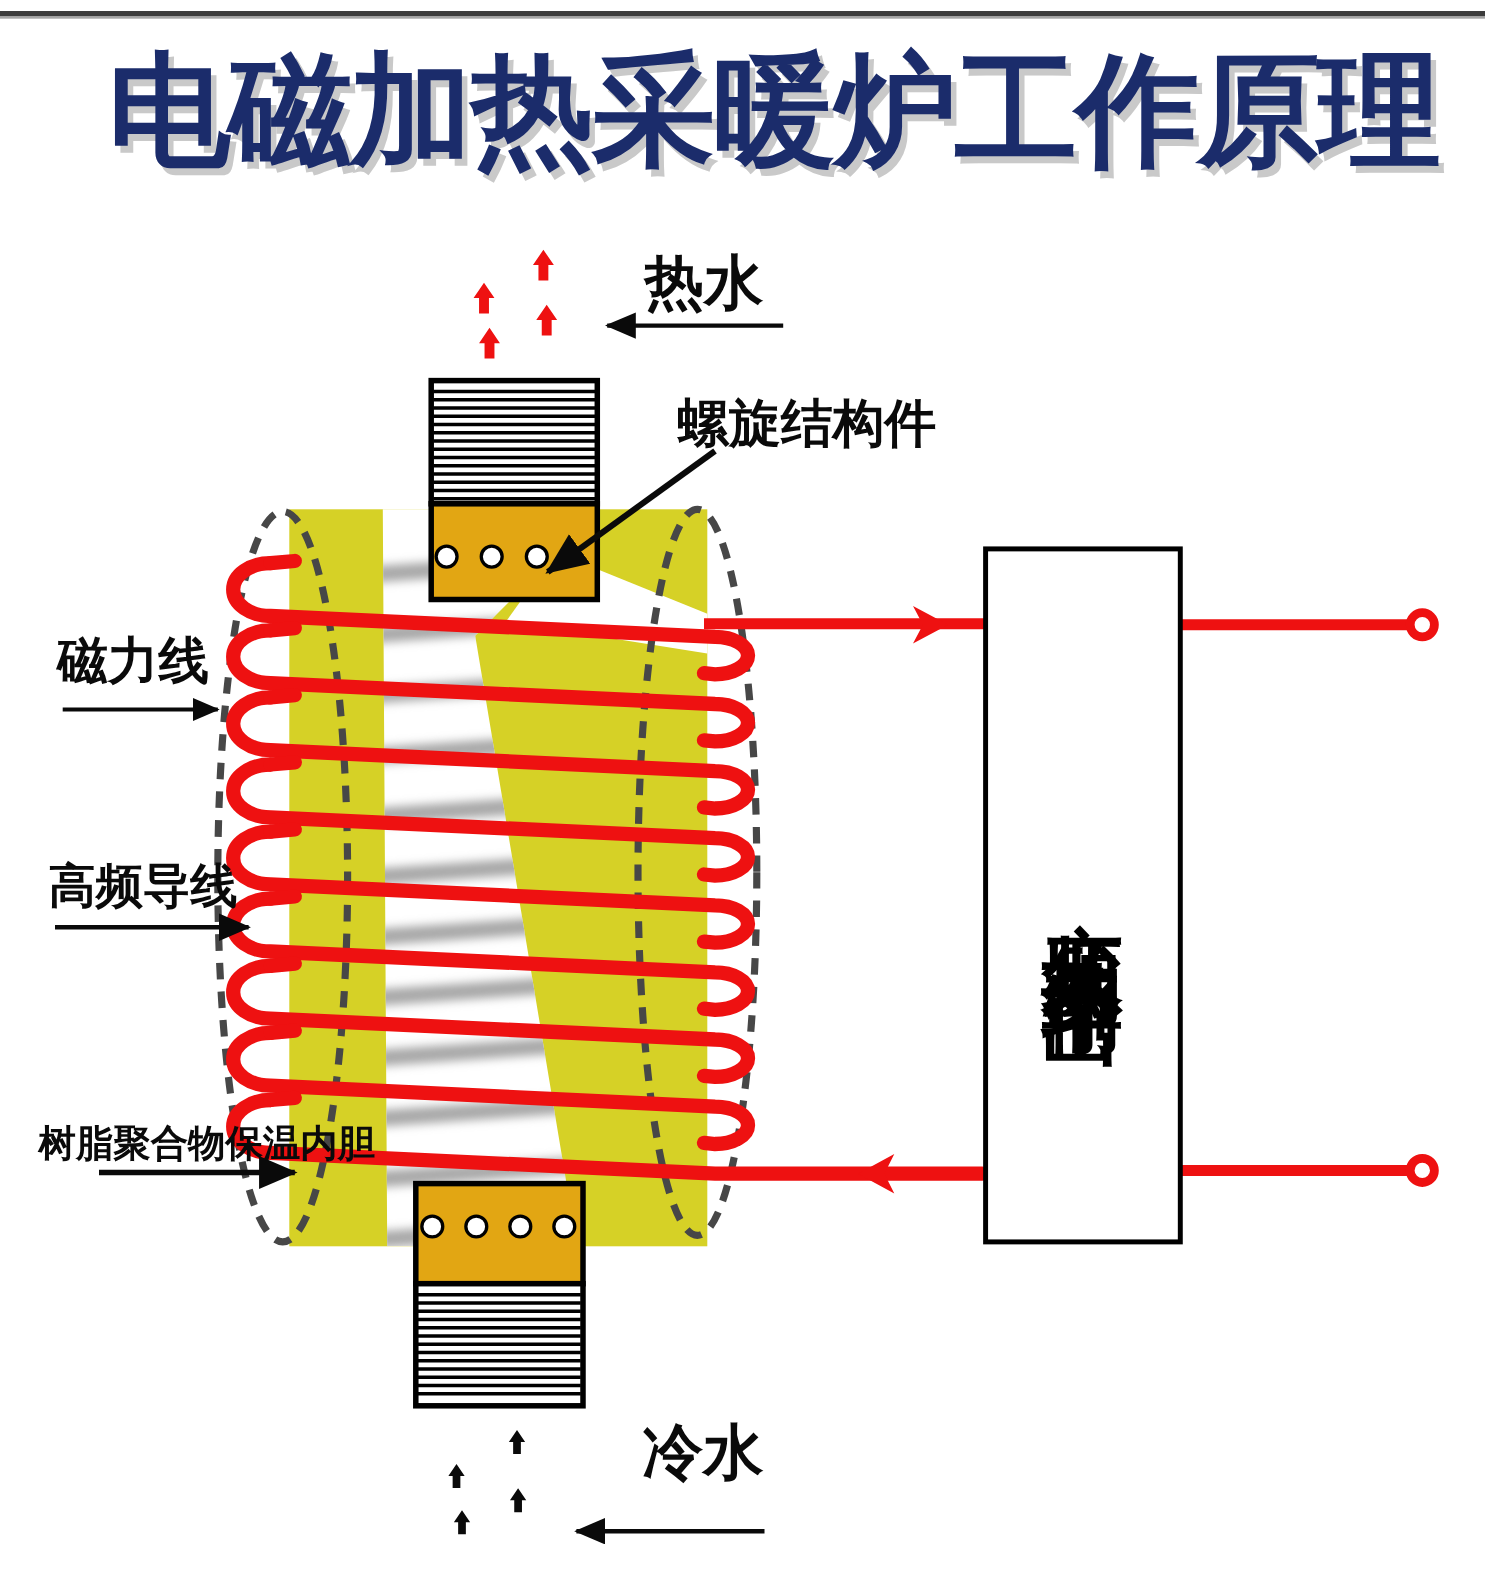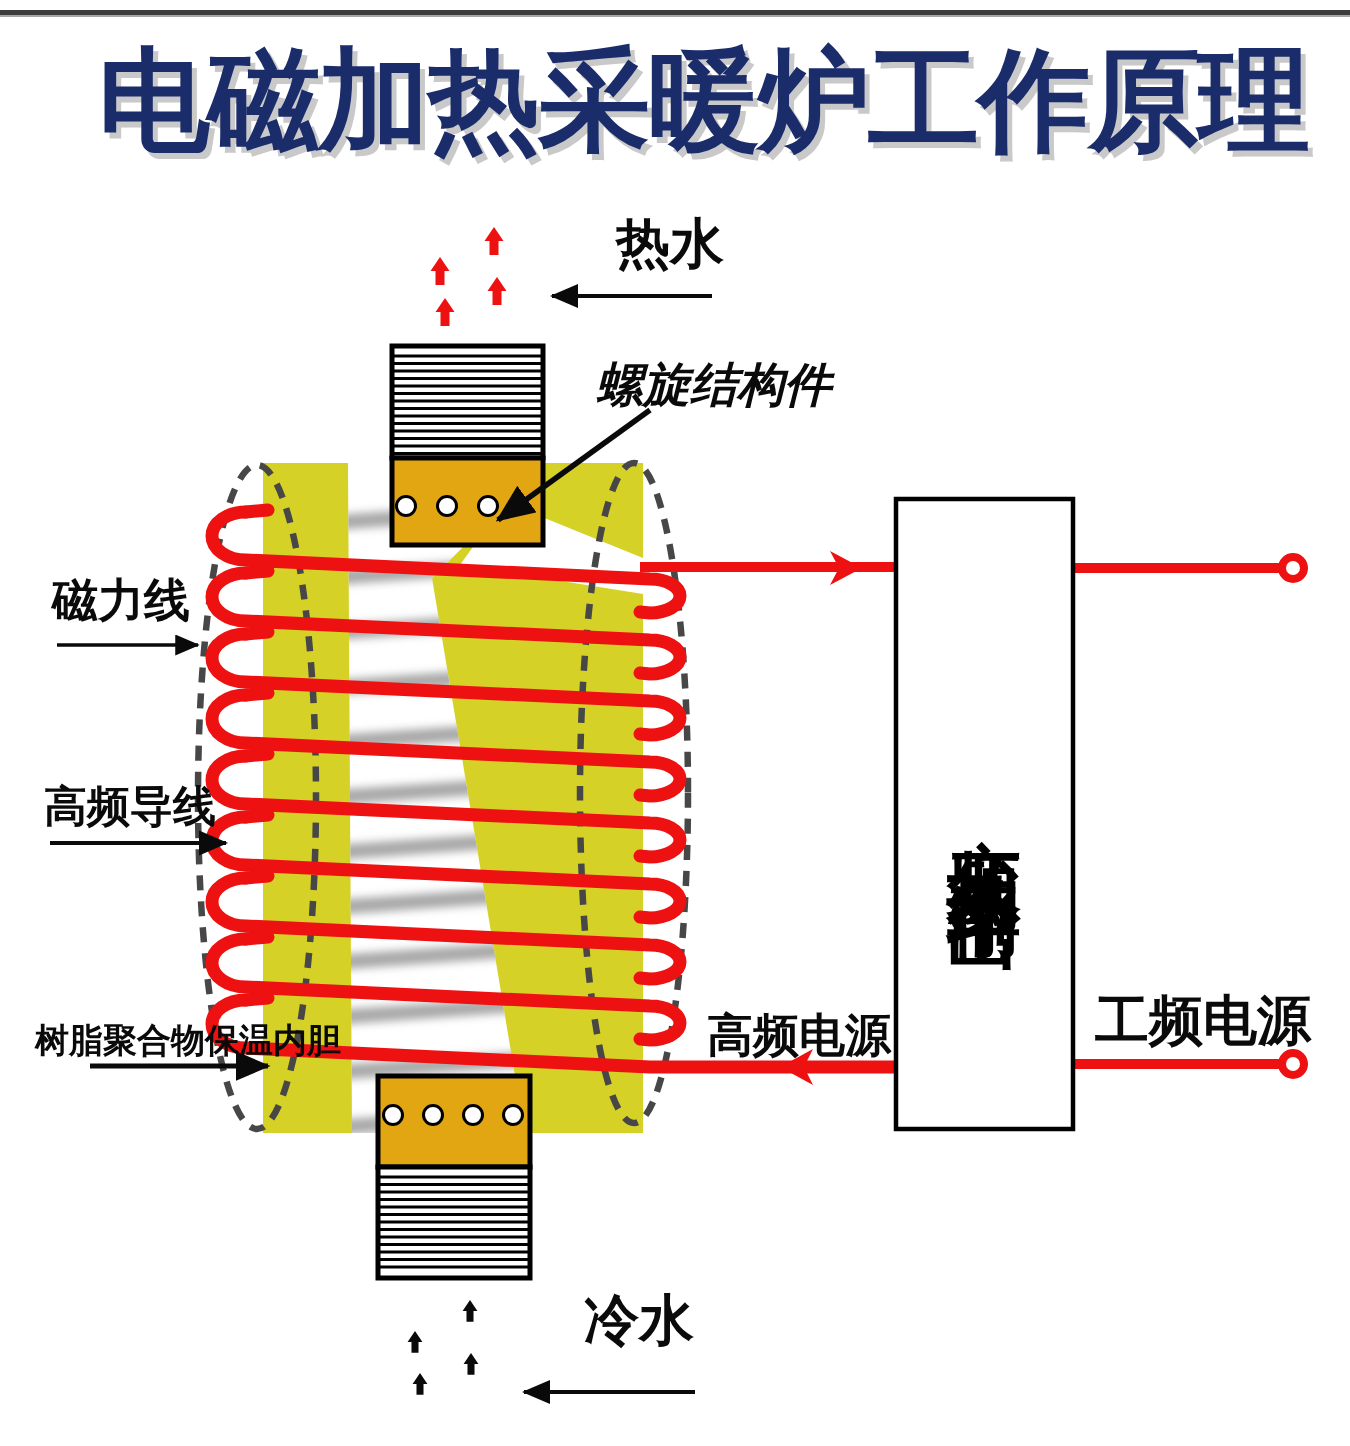--- a/index.html
+++ b/index.html
@@ -12,22 +12,22 @@
   }
   html,body{margin:0;padding:0;background:#ffffff;}
   body{width:1350px;height:1446px;position:relative;overflow:hidden;
        font-family:"Liberation Sans","DejaVu Sans",sans-serif;}
   .stage{position:absolute;left:0;top:0;width:1350px;height:1446px;}
   svg.diagram{position:absolute;left:0;top:0;}
   .lbl{position:absolute;color:var(--label-black);font-weight:700;white-space:nowrap;line-height:1;}
   .title{position:absolute;left:0;top:26px;width:1350px;text-align:center;
          font-size:112px;font-weight:900;letter-spacing:-2px;color:var(--title-navy);
          text-shadow:5px 6px 0 #c9c9c9;white-space:nowrap;margin-left:28px;}
-  .hot-water{left:586px;top:216px;font-size:54px;margin-left:30px;}
-  .spiral{left:596px;top:361px;font-size:47px;font-style:italic;}
+  .hot-water{left:586px;top:230px;font-size:54px;}
+  .spiral{left:616px;top:361px;font-size:47px;}
   .magnetic{left:52px;top:577px;font-size:46px;}
   .hfwire{left:44px;top:785px;font-size:43px;}
   .liner{left:35px;top:1023px;font-size:34px;}
   .hf1{left:707px;top:957px;font-size:46px;}
   .hf2{left:707px;top:1012px;font-size:46px;}
   .mains1{left:1095px;top:925px;font-size:58px;font-weight:600;}
   .mains2{left:1095px;top:993px;font-size:54px;}
   .cold-water{left:584px;top:1293px;font-size:55px;text-align:right;}
   .box-text{position:absolute;left:896px;top:499px;width:177px;height:630px;
             display:flex;align-items:center;justify-content:center;
@@ -197,17 +197,15 @@
     </g>
   </svg>
 
   <div class="title">电磁加热采暖炉工作原理</div>
 
   <div class="lbl hot-water">热水</div>
   <div class="lbl spiral">螺旋结构件</div>
   <div class="lbl magnetic">磁力线</div>
   <div class="lbl hfwire">高频导线</div>
   <div class="lbl liner">树脂聚合物保温内胆</div>
-  <div class="lbl hf2">高频电源</div>
-  <div class="lbl mains2">工频电源</div>
   <div class="lbl cold-water">冷水</div>
   <div class="box-text">变频功率输出</div>
 </div>
 
 </body></html>

